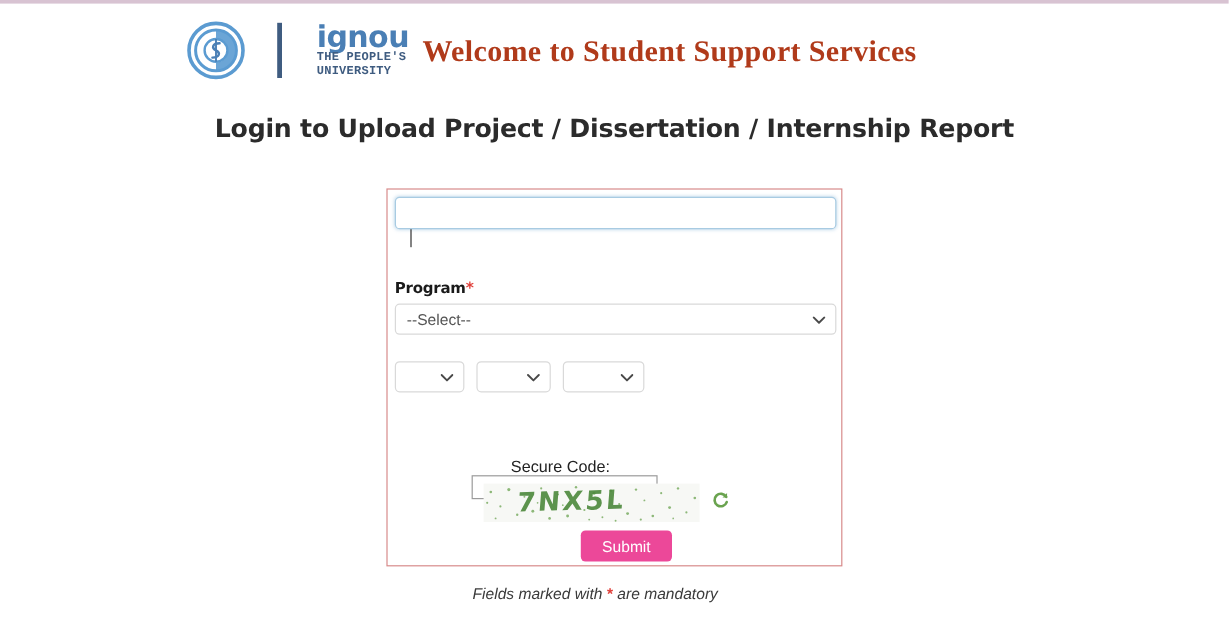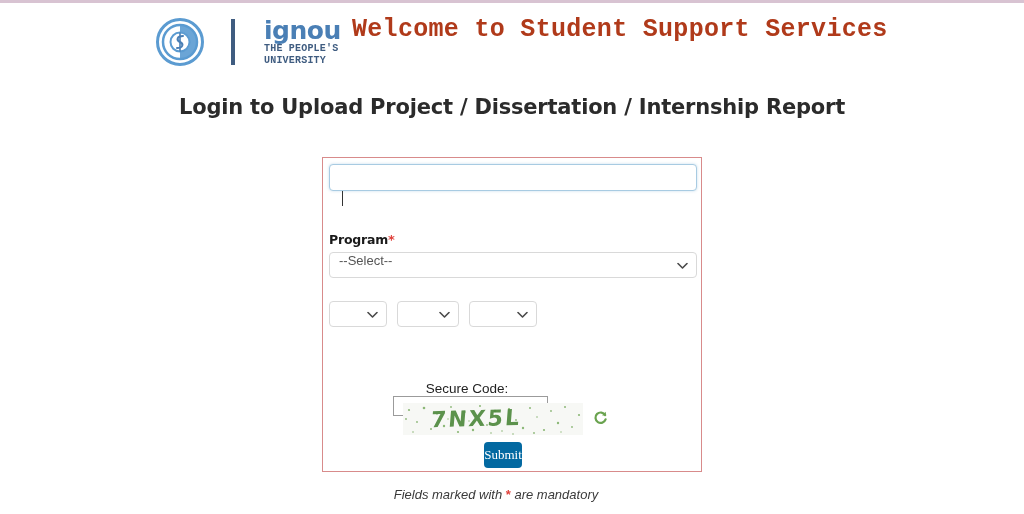--- a/index.html
+++ b/index.html
@@ -69,22 +69,22 @@
     font-family: Liberation Mono, monospace;
     font-size: 10px;
     font-weight: bold;
     color: #3f5c80;
     letter-spacing: 0.2px;
     line-height: 12px;
   }
   .site-title {
     position: absolute;
     left: 352px;
-    top: 7px;
-    font-family: Liberation Mono, monospace;
+    top: 22px;
+    font-family: Liberation Serif, serif;
     font-size: 25px;
     font-weight: bold;
     color: #b03a1a;
     letter-spacing: 0.3px;
     white-space: nowrap;
   }
 
   
   .page-heading {
     position: absolute;
@@ -157,20 +157,21 @@
   }
 
   .select-box {
     box-sizing: border-box;
     border: 1px solid #d9d9d9;
     border-radius: 4px;
     background: #ffffff;
     height: 26px;
     position: relative;
     display: flex;
+    align-items: center;
     font-family: "Liberation Sans", sans-serif;
     font-size: 13px;
     color: #555;
     padding-left: 9px;
   }
   .select-program { width: 368px; }
   .chev {
     position: absolute;
     right: 8px;
     top: 50%;
@@ -240,27 +241,27 @@
     margin-left: 10px;
     display: flex;
     align-items: center;
   }
 
   
   .submit-btn {
     position: absolute;
     left: 161px;
     top: 284px;
-    width: 38px;
+    width: 76px;
     height: 26px;
-    background: #0369a1;
+    background: #ec4899;
     border: none;
     border-radius: 4px;
     color: #ffffff;
-    font-family: Liberation Serif, serif;
+    font-family: Liberation Sans, sans-serif;
     font-size: 13px;
     cursor: pointer;
     padding: 0;
   }
 
   
   .footnote {
     position: absolute;
     top: 487px;
     left: 0;

